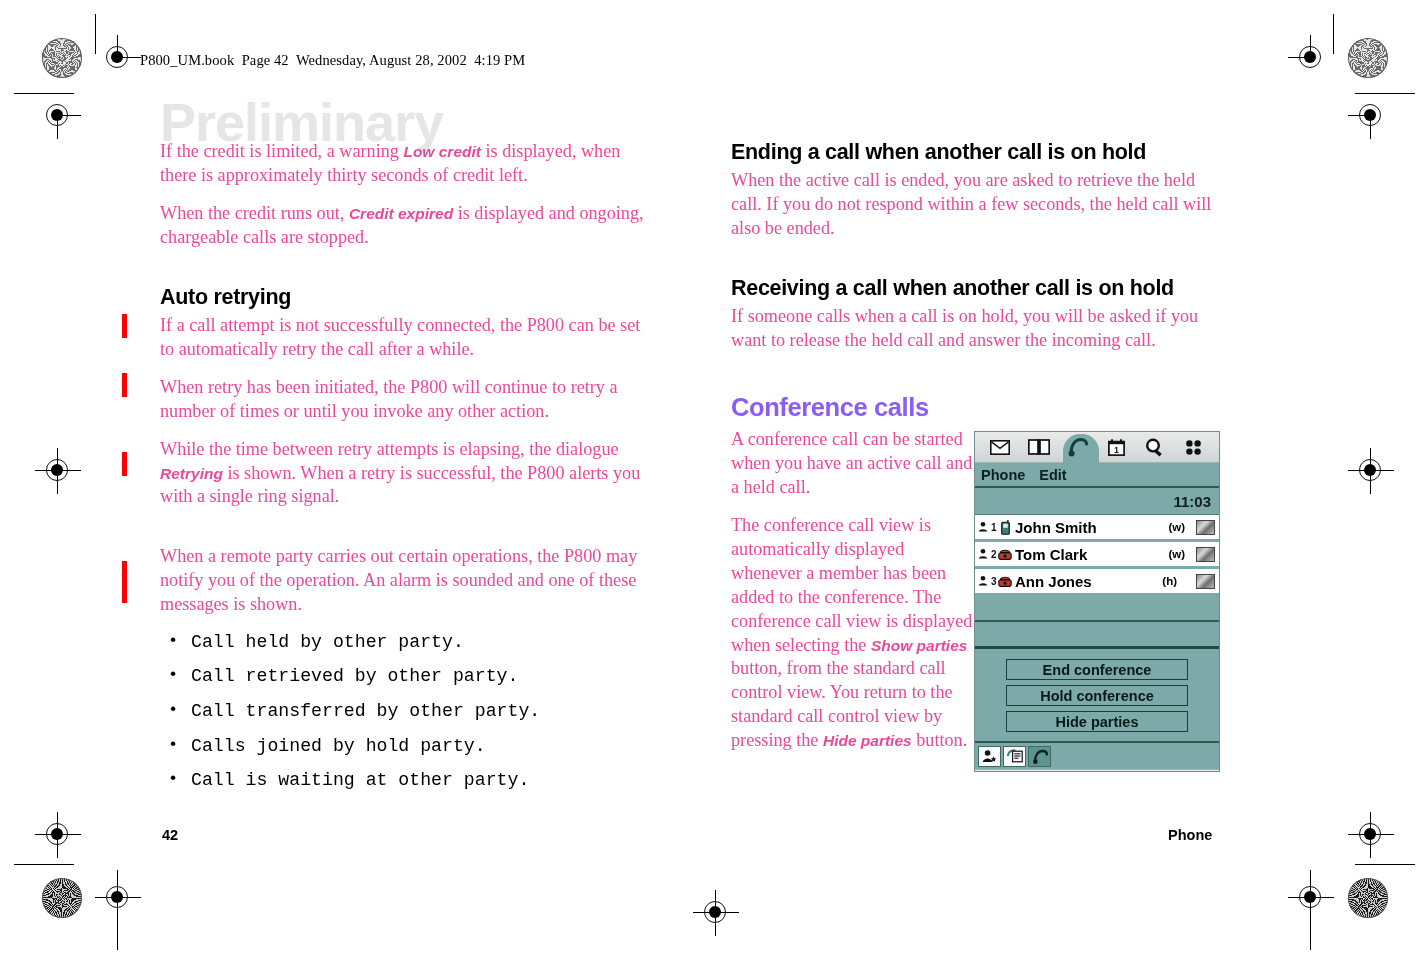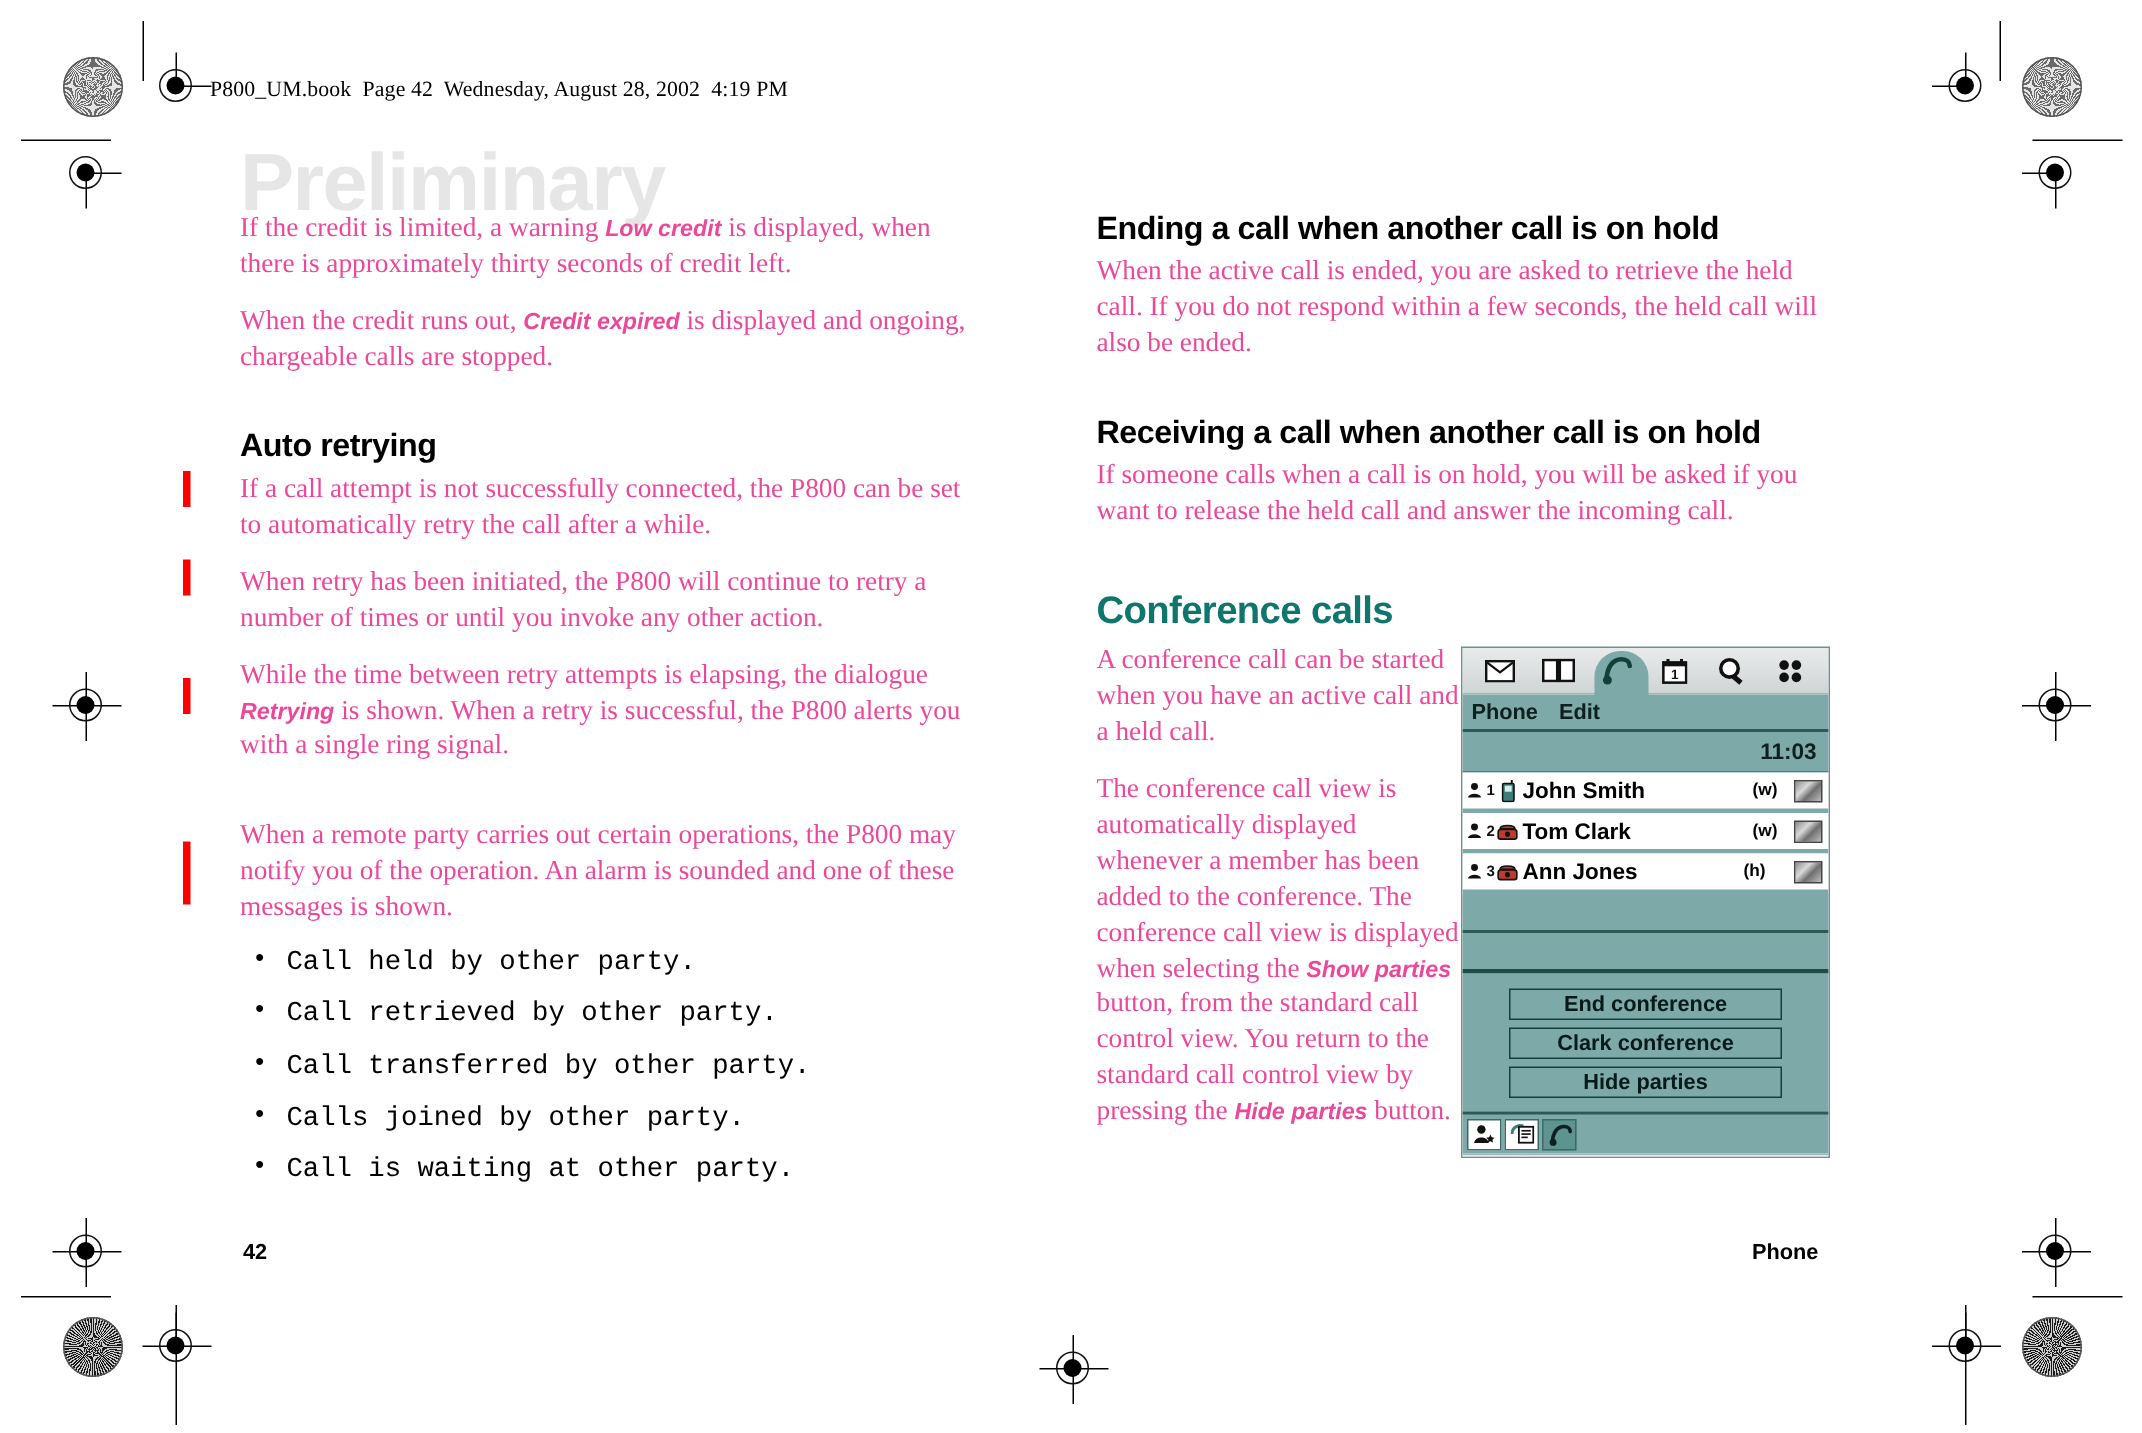--- a/index.html
+++ b/index.html
@@ -104,21 +104,21 @@
     font-weight: bold;
     color: #000;
     margin: 0 0 4px 0;
     line-height: 1.16;
     letter-spacing: -0.3px;
   }
   h2.bigsect {
     font-family: "Liberation Sans", sans-serif;
     font-size: 25.5px;
     font-weight: bold;
-    color: #0f766e;
+    color: #8b5cf6;
     margin: 0 0 6px 0;
     line-height: 1.14;
     letter-spacing: -0.4px;
   }
   p.body {
     font-family: "Liberation Serif", serif;
     font-size: 18.2px;
     line-height: 1.31;
     color: #ec4899;
     margin: 0 0 14px 0;
@@ -465,21 +465,21 @@
 
     <div class="spacer-sect"></div>
 
 
     <p class="body">When a remote party carries out certain operations, the P800 may notify you of the operation. An alarm is sounded and one of these messages is shown.</p>
 
     <ul class="bullets">
       <li>Call held by other party.</li>
       <li>Call retrieved by other party.</li>
       <li>Call transferred by other party.</li>
-      <li>Calls joined by other party.</li>
+      <li>Calls joined by hold party.</li>
       <li>Call is waiting at other party.</li>
     </ul>
   </div>
 
   <div class="col col-right">
 
     <h2 class="sect">Ending a call when another call is on hold</h2>
     <p class="body">When the active call is ended, you are asked to retrieve the held call. If you do not respond within a few seconds, the held call will also be ended.</p>
 
     <div class="spacer-sect"></div>
@@ -619,21 +619,21 @@
       <span class="pname">Ann Jones</span>
       <span class="ptype" style="right:42px;">(h)</span>
       <span class="thumb"></span>
     </div>
 
     <div class="empty-row"></div>
     <div class="empty-row second"></div>
 
     <div class="dev-buttons">
       <div class="dev-btn">End conference</div>
-      <div class="dev-btn">Clark conference</div>
+      <div class="dev-btn">Hold conference</div>
       <div class="dev-btn">Hide parties</div>
     </div>
 
     <div class="dev-taskbar">
       <div class="taskicon">
         <svg width="15" height="14" viewBox="0 0 15 14">
             <circle cx="5.6" cy="4" r="2.8" fill="#111"></circle>
             <path d="M0.7 13 C1.6 8.2 9.6 8.2 10.5 13 Z" fill="#111"></path>
             <path d="M11.6 7.4 l0.85 1.75 1.9 0.28 -1.38 1.35 0.33 1.9 -1.7 -0.9 -1.7 0.9 0.33 -1.9 -1.38 -1.35 1.9 -0.28 Z" fill="#111"></path>
           </svg>

